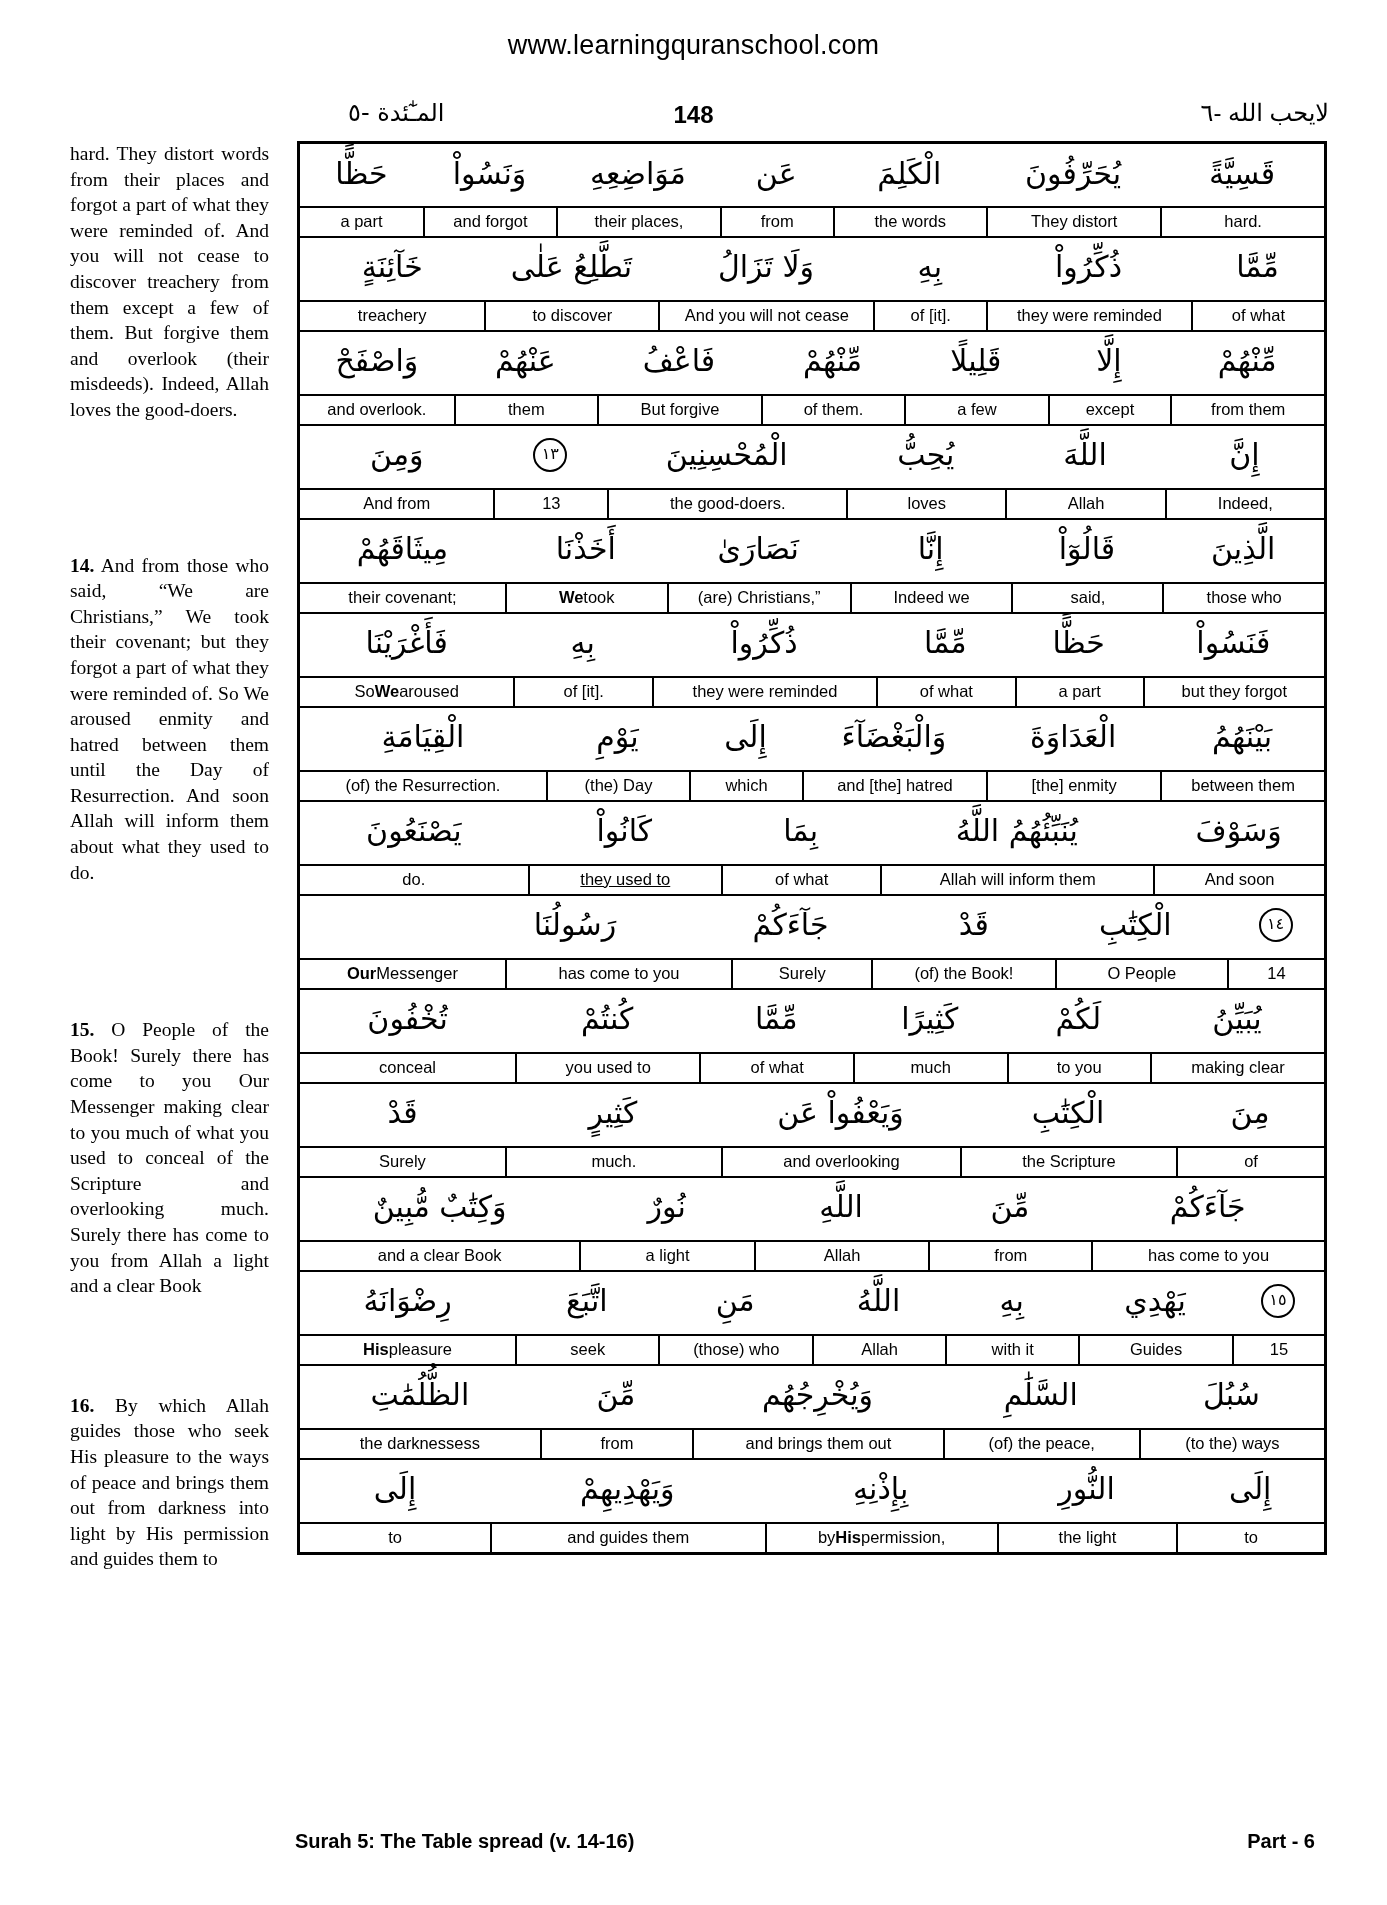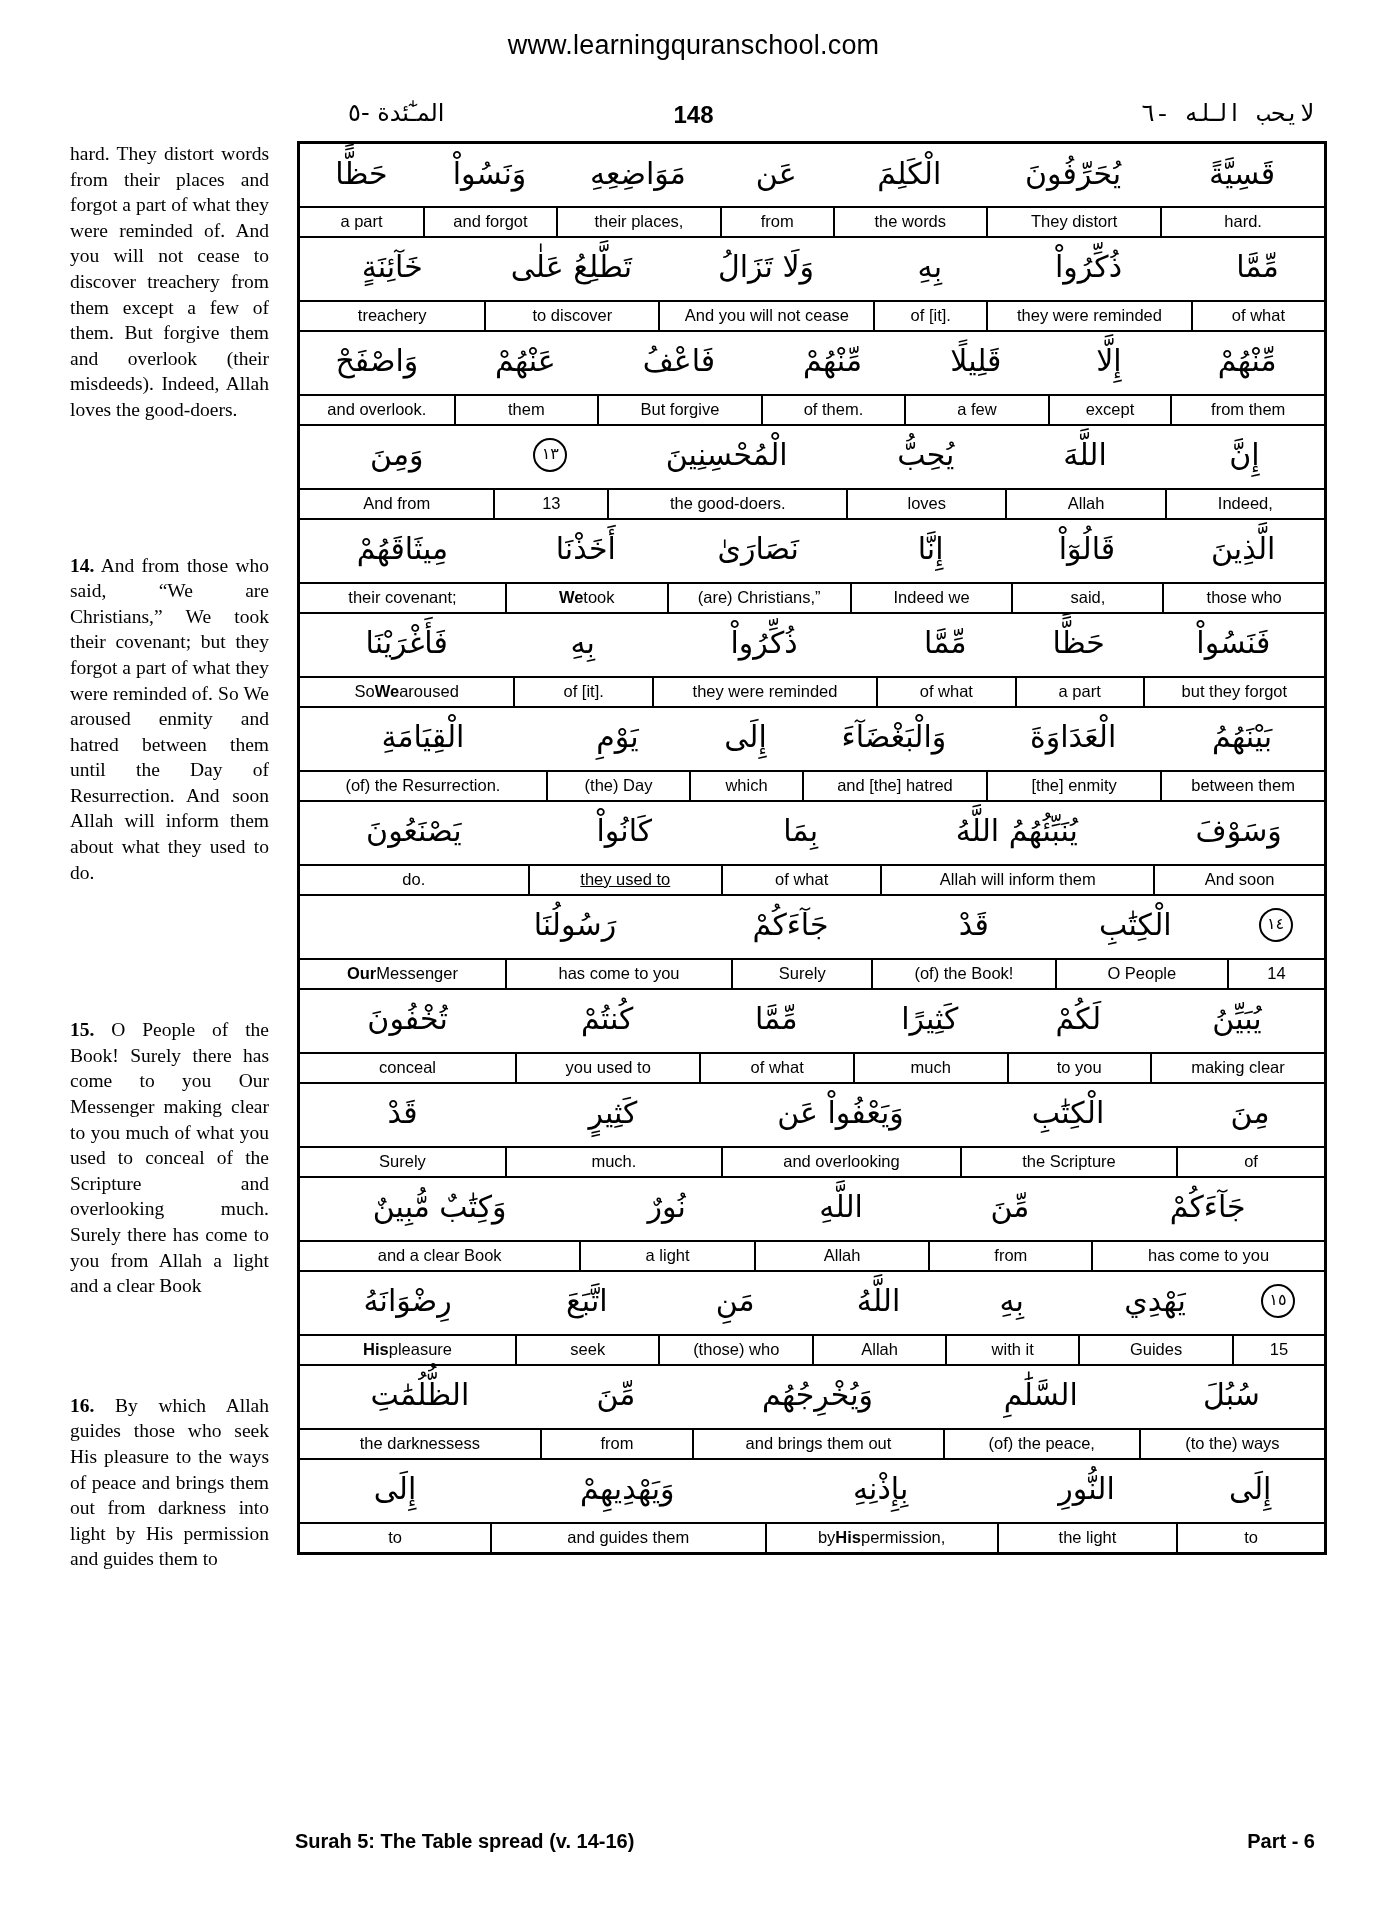--- a/index.html
+++ b/index.html
@@ -46,23 +46,23 @@
     position: absolute;
     left: 0; right: 0;
     top: 2px;
     text-align: center;
     font-family: "Liberation Sans", sans-serif;
     font-weight: bold;
     font-size: 24px;
   }
   .header-right {
     position: absolute;
-    right: 73px;
+    right: 58px;
     top: 0;
-    font-family: Liberation Mono, monospace;
+    font-family: Liberation Sans, sans-serif;
     font-size: 24px;
     direction: rtl;
   }
   .body-area {
     position: relative;
     margin-top: 8px;
     padding: 0 60px 0 70px;
     display: flex;
     align-items: flex-start;
   }

